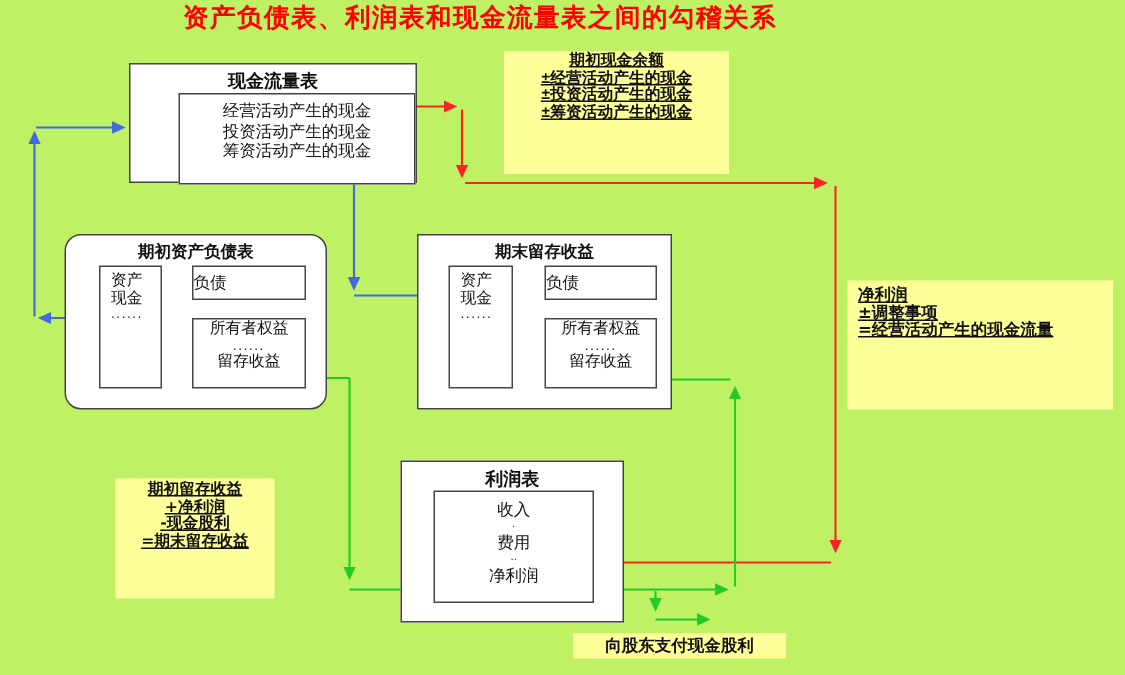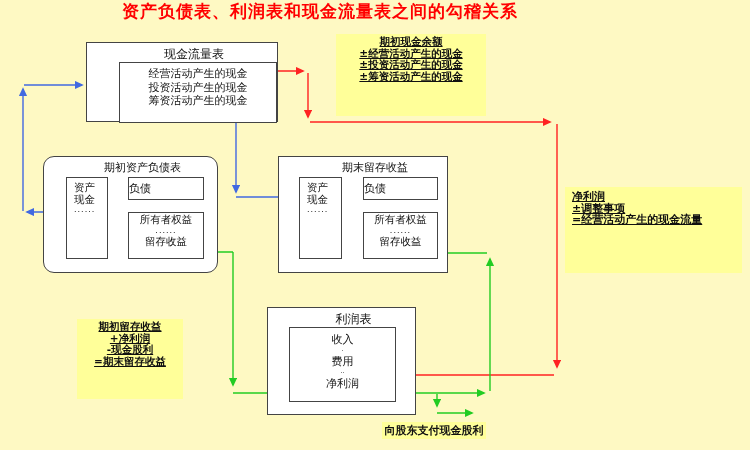--- a/index.html
+++ b/index.html
@@ -1,33 +1,33 @@
 <!DOCTYPE html>
 <html style="--c-title: #FF0000; --c-red: #FF2222; --c-blue: #4169E1; --c-green: #22CC22; --c-note: #FFFF99; --c-border: #444444;"><head>
 <meta charset="utf-8">
 <style>
   html,body{margin:0;padding:0;background:#fff;}
   .canvas{
-    position:relative;width:750px;height:450px;background:#fef9c3;
+    position:relative;width:750px;height:450px;background:#bef264;
     font-family:"DejaVu Sans","Liberation Sans",sans-serif;
     color:#111;overflow:hidden;
   }
   .abs{position:absolute;}
   .title{
     left:0;top:8;width:640px;text-align:center;
     font-size:17px;font-weight:bold;letter-spacing:1px;
     color:var(--c-title,#FF0000);
   }
   .box{
     position:absolute;border:1px solid var(--c-border,#444);
     background:#fff;box-sizing:border-box;
   }
   .box-label{
     position:absolute;left:0;top:3px;width:100%;text-align:center;
-    font-weight:normal;font-size:12px;margin-left:12px;
+    font-weight:bold;font-size:12px;
   }
   .bs-label{font-size:11px;}
   .cf-items{
     position:absolute;left:0;top:4px;width:100%;text-align:center;
     font-size:11px;line-height:13.5px;
   }
   .assets-box{font-size:10.5px;line-height:12px;padding:3px 0 16px 7px;}
   .dots{font-size:8px;line-height:9px;letter-spacing:1px;}
   .liab-box{font-size:11px;line-height:21px;}
   .equity-box{font-size:10.5px;text-align:center;padding-top:0;line-height:13px;}
@@ -115,21 +115,21 @@
     <div class="box-label">现金流量表</div>
     <div class="box" style="left:20px;top:19px;width:158px;height:61px;margin-left:12px;">
       <div class="cf-items">
         <div>经营活动产生的现金</div>
         <div>投资活动产生的现金</div>
         <div>筹资活动产生的现金</div>
       </div>
     </div>
   </div>
 
-  <div class="note centered" style="left:336px;top:34px;width:150px;height:82px;">
+  <div class="note centered" style="left:336px;top:34px;width:150px;height:82px;font-family:Liberation Mono, monospace;">
     <div>期初现金余额</div>
     <div>±经营活动产生的现金</div>
     <div>±投资活动产生的现金</div>
     <div>±筹资活动产生的现金</div>
   </div>
 
   <div class="box" style="left:43px;top:156px;width:175px;height:117px;border-radius:11px;">
     <div class="box-label bs-label">期初资产负债表</div>
     <div class="box assets-box" style="left:22px;top:20px;width:42px;height:82px;">
       <div>资产</div>
@@ -178,15 +178,15 @@
       <div class="income-items">
         <span>收入</span>
         <span class="income-sep">·</span>
         <span>费用</span>
         <span class="income-sep">··</span>
         <span>净利润</span>
       </div>
     </div>
   </div>
 
-  <div class="note plain" style="left:382px;top:422px;width:104px;height:17px;">向股东支付现金股利</div>
+  <div class="note plain" style="left:382px;top:422px;width:142px;height:17px;">向股东支付现金股利</div>
 
 </div>
 
 </body></html>

